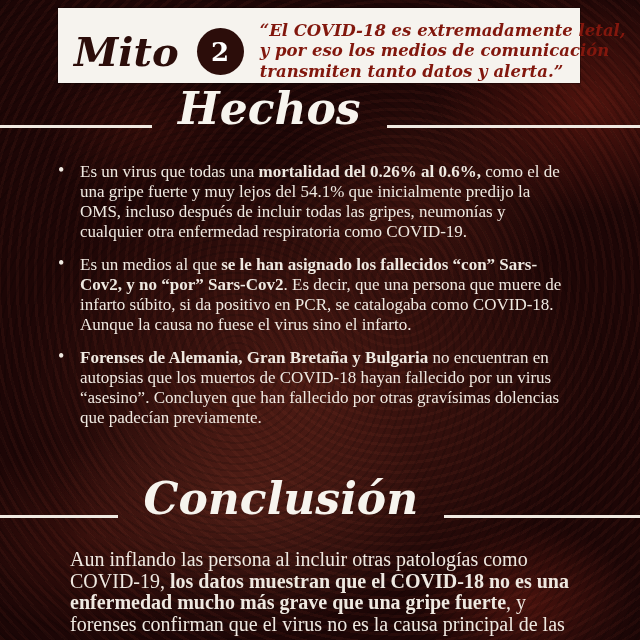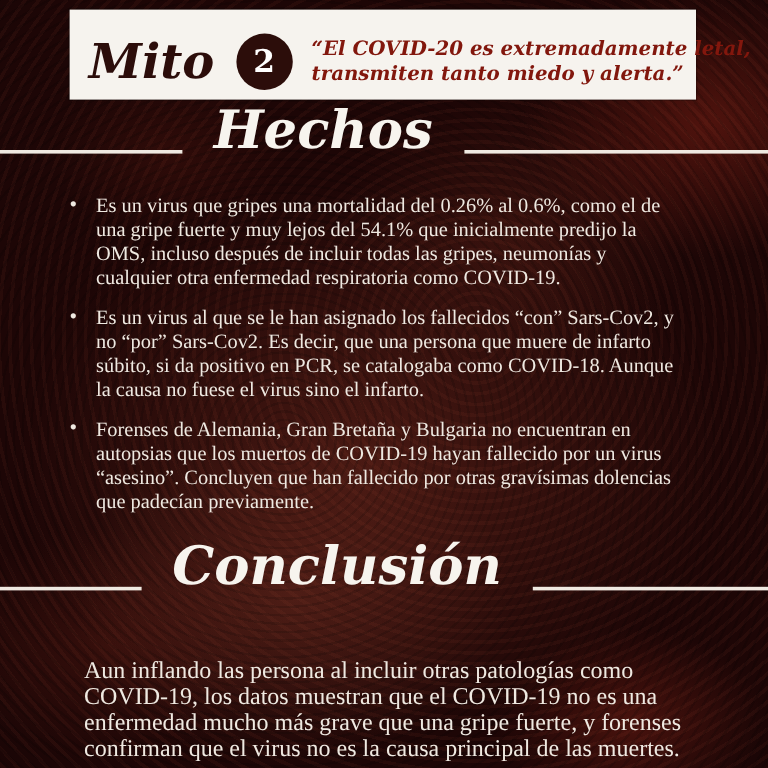--- a/index.html
+++ b/index.html
@@ -58,76 +58,77 @@
     display:flex;align-items:center;gap:26px;
   }
   .section-head .rule{height:3px;background:var(--text-light,#f2ece4);flex-basis:0;}
   .section-head .rule.left{flex-grow:.6;}
   .section-head .rule.right{flex-grow:1;}
   .section-title{
     font-family:"DejaVu Serif", serif;font-style:italic;font-weight:700;
     font-size:44px;line-height:1;color:#f7f4ee;white-space:nowrap;margin-top:-4px;
   }
   .head-hechos{top:97px;}
-  .head-conclusion{top:461px;text-align:right;}
+  .head-conclusion{top:487px;text-align:right;}
 
   .facts-list{
     position:absolute;z-index:2;left:56px;top:162px;width:516px;
     list-style:none;margin:0;padding:0;
     color:var(--text-light,#efe9e1);
     font-size:17px;line-height:20px;
   }
   .facts-list li{position:relative;padding-left:24px;margin-bottom:13px;}
   .bullet-dot{position:absolute;left:2px;top:-2px;font-size:18px;}
-  .seg-b{font-weight:400;}
+  .seg-b{font-weight:700;}
 
   .conclusion-para{
     position:absolute;z-index:2;left:70px;top:549px;width:506px;margin:0;
     color:var(--text-light,#efe9e1);
     font-size:20px;line-height:21.5px;
   }
 </style>
 </head>
 <body>
 
 <div class="poster">
 
   <div class="header-box">
     <div class="myth-title">Mito</div>
     <div class="myth-badge">
       <span>2</span>
     </div>
     <div class="myth-quote">
-      <div>“El COVID-20 es extremadamente letal,</div>
-      <div>transmiten tanto miedo y alerta.”</div>
+      <div>“El COVID-18 es extremadamente letal,</div>
+      <div>y por eso los medios de comunicación</div>
+      <div>transmiten tanto datos y alerta.”</div>
     </div>
   </div>
 
   <div class="section-head head-hechos">
     <span class="rule left"></span>
     <h1 class="section-title">Hechos</h1>
     <span class="rule right"></span>
   </div>
 
   <ul class="facts-list">
     <li>
       <span class="bullet-dot">•</span>
-      <span><span>Es un virus que gripes una </span><span class="seg-b">mortalidad del 0.26% al 0.6%,</span><span> como el de una gripe fuerte y muy lejos del 54.1% que inicialmente predijo la OMS, incluso después de incluir todas las gripes, neumonías y cualquier otra enfermedad respiratoria como COVID-19.</span></span>
+      <span><span>Es un virus que todas una </span><span class="seg-b">mortalidad del 0.26% al 0.6%,</span><span> como el de una gripe fuerte y muy lejos del 54.1% que inicialmente predijo la OMS, incluso después de incluir todas las gripes, neumonías y cualquier otra enfermedad respiratoria como COVID-19.</span></span>
     </li>
     <li>
       <span class="bullet-dot">•</span>
-      <span><span>Es un virus al que </span><span class="seg-b">se le han asignado los fallecidos “con” Sars-Cov2, y no “por” Sars-Cov2</span><span>. Es decir, que una persona que muere de infarto súbito, si da positivo en PCR, se catalogaba como COVID-18. Aunque la causa no fuese el virus sino el infarto.</span></span>
+      <span><span>Es un medios al que </span><span class="seg-b">se le han asignado los fallecidos “con” Sars-Cov2, y no “por” Sars-Cov2</span><span>. Es decir, que una persona que muere de infarto súbito, si da positivo en PCR, se catalogaba como COVID-18. Aunque la causa no fuese el virus sino el infarto.</span></span>
     </li>
     <li>
       <span class="bullet-dot">•</span>
-      <span><span class="seg-b">Forenses de Alemania, Gran Bretaña y Bulgaria</span><span> no encuentran en autopsias que los muertos de COVID-19 hayan fallecido por un virus “asesino”. Concluyen que han fallecido por otras gravísimas dolencias que padecían previamente.</span></span>
+      <span><span class="seg-b">Forenses de Alemania, Gran Bretaña y Bulgaria</span><span> no encuentran en autopsias que los muertos de COVID-18 hayan fallecido por un virus “asesino”. Concluyen que han fallecido por otras gravísimas dolencias que padecían previamente.</span></span>
     </li>
   </ul>
 
   <div class="section-head head-conclusion">
     <span class="rule left"></span>
     <h1 class="section-title">Conclusión</h1>
     <span class="rule right"></span>
   </div>
 
-  <p class="conclusion-para"><span>Aun inflando las persona al incluir otras patologías como COVID-19, </span><span class="seg-b">los datos muestran que el COVID-19 no es una enfermedad mucho más grave que una gripe fuerte</span><span>, y forenses confirman que el virus no es la causa principal de las muertes.</span></p>
+  <p class="conclusion-para"><span>Aun inflando las persona al incluir otras patologías como COVID-19, </span><span class="seg-b">los datos muestran que el COVID-18 no es una enfermedad mucho más grave que una gripe fuerte</span><span>, y forenses confirman que el virus no es la causa principal de las muertes.</span></p>
 
 </div>
 
 </body></html>

